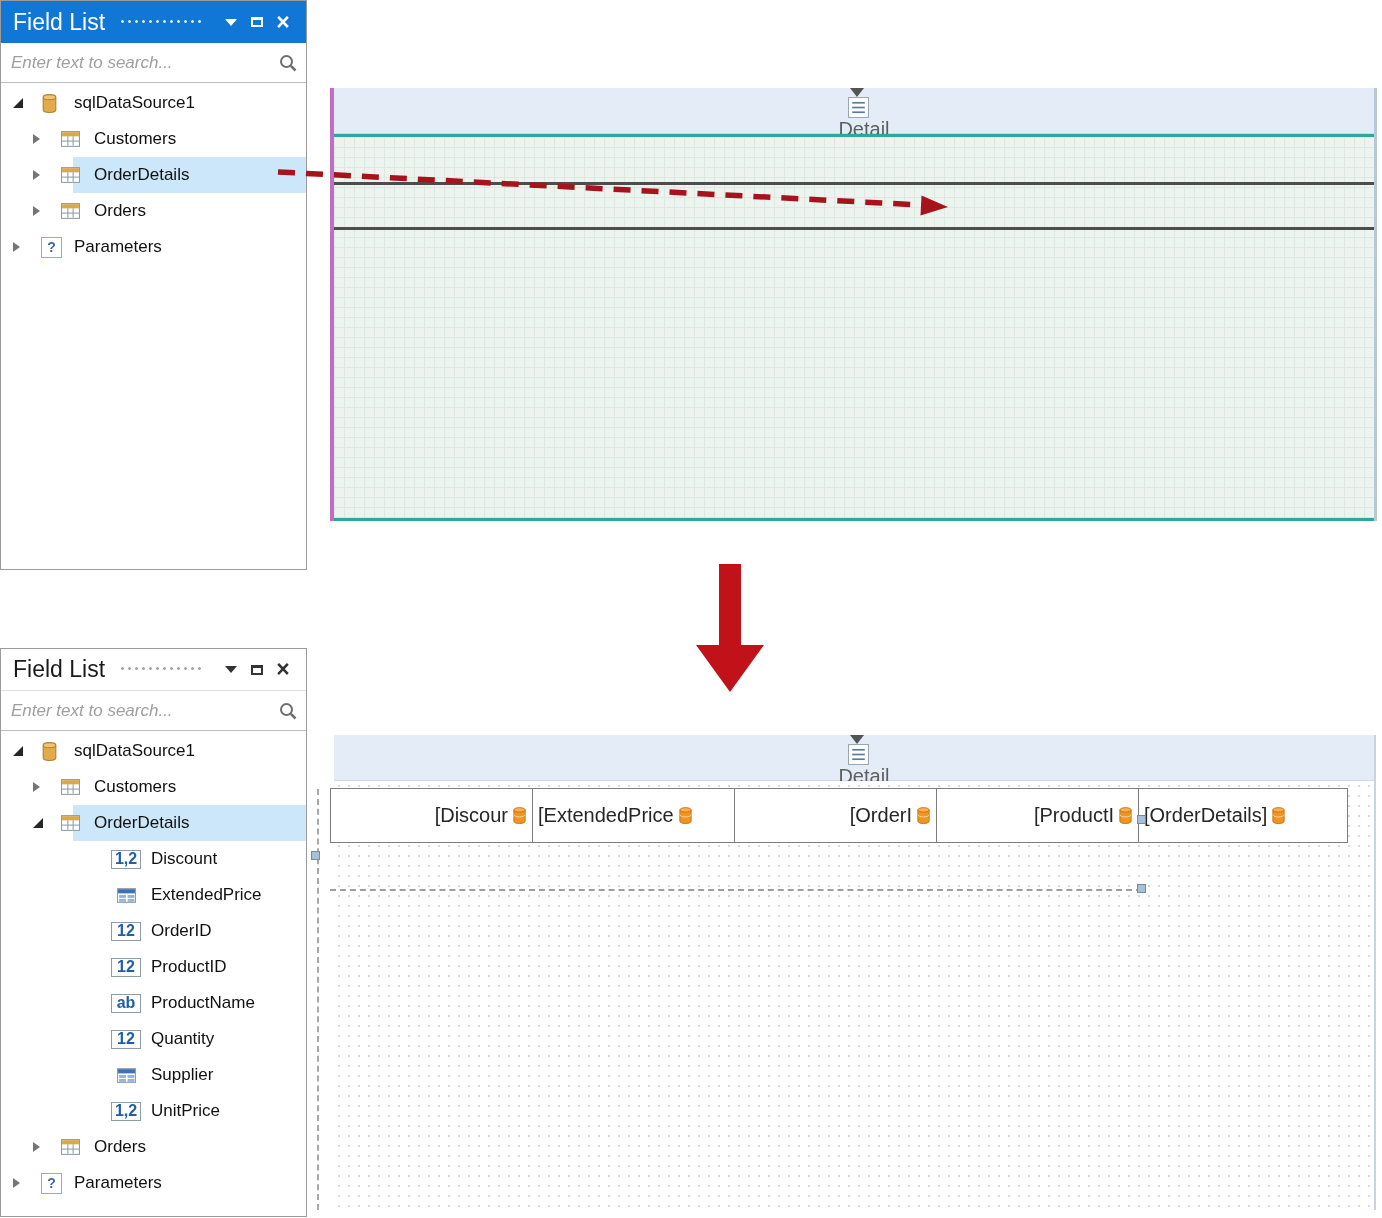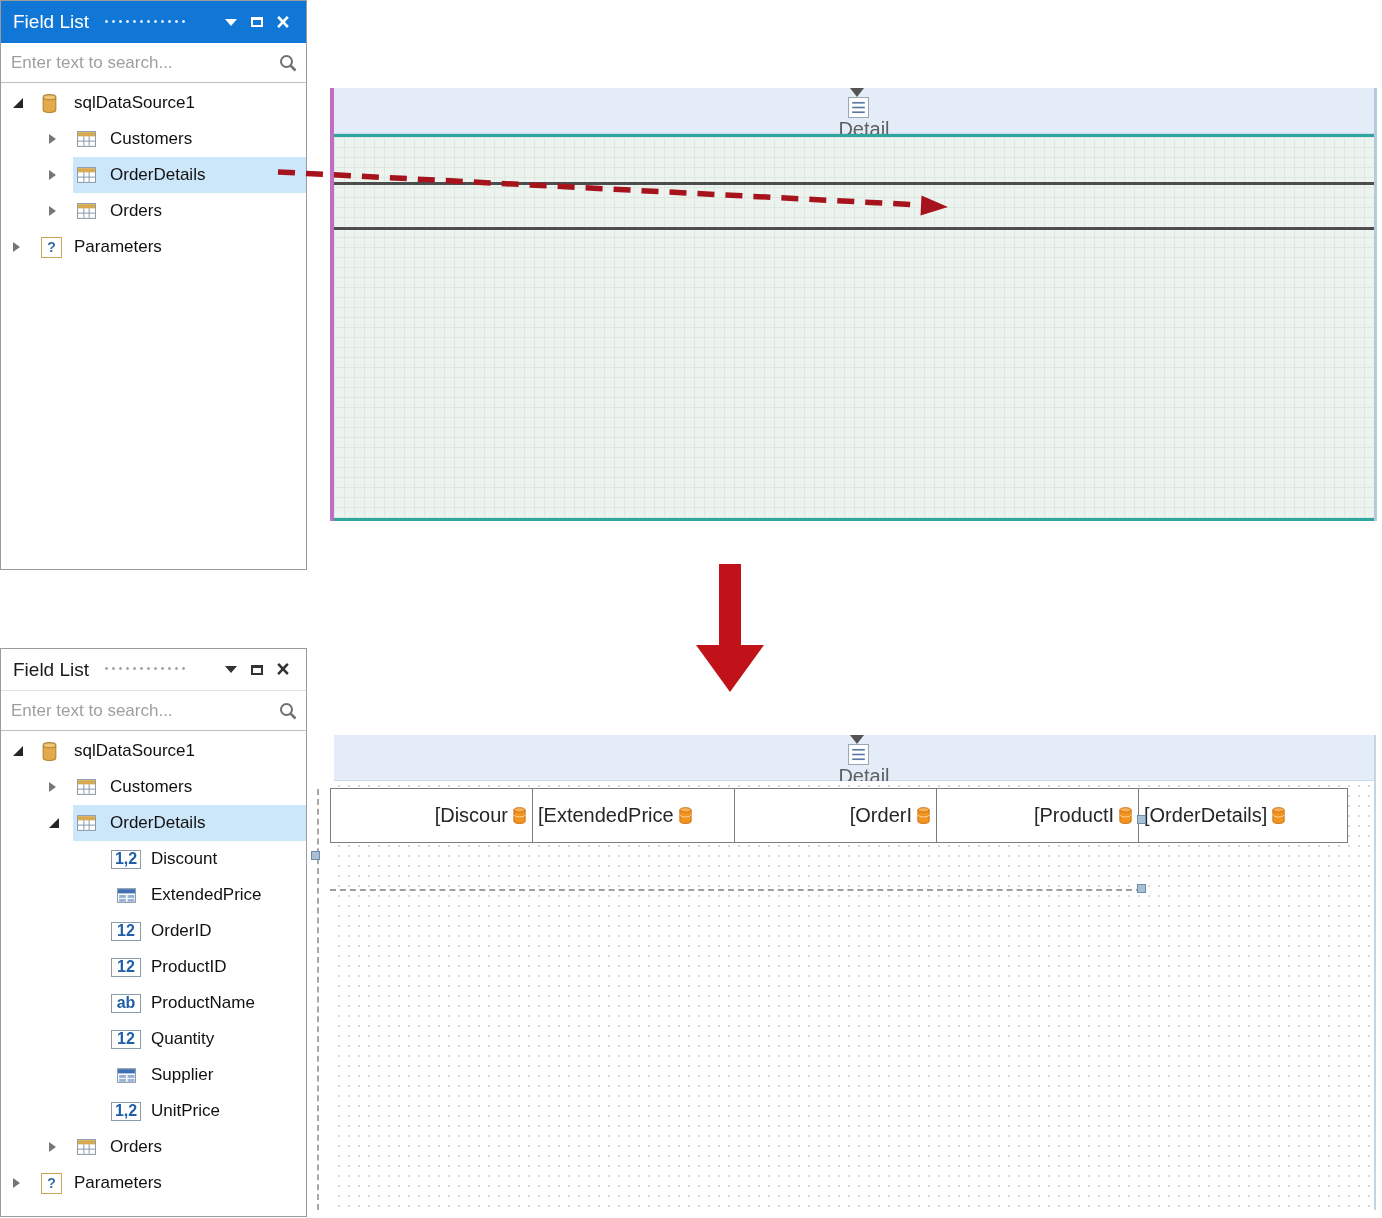--- a/index.html
+++ b/index.html
@@ -8,47 +8,47 @@
   .abs{position:absolute;}
 
   
   .panel{position:absolute;left:0;width:307px;background:#fff;border:1px solid #9b9b9b;box-sizing:border-box;}
   .panel.top-panel{top:0;height:570px;}
   .panel.bottom-panel{top:648px;height:569px;}
 
   .titlebar{height:42px;display:flex;align-items:center;padding:0 10px 0 12px;box-sizing:border-box;}
   .titlebar.active{background:#1177d7;color:#fff;}
   .titlebar.inactive{background:#ffffff;color:#1a1a1a;border-bottom:1px solid #e0e0e0;}
-  .tb-title{font-size:19px;white-space:nowrap;}
+  .tb-title{font-size:23px;white-space:nowrap;}
   .grip{width:86px;height:9px;margin-left:14px;flex:0 0 auto;}
   .grip.light{background:radial-gradient(circle,rgba(255,255,255,.85) 1.3px,transparent 1.5px);background-size:7px 7px;}
   .grip.dark{background:radial-gradient(circle,rgba(0,0,0,.35) 1.3px,transparent 1.5px);background-size:7px 7px;}
   .tb-spacer{flex:1;}
   .tb-btn{display:flex;align-items:center;justify-content:center;width:26px;height:26px;cursor:default;}
   .caret-down{width:0;height:0;border-left:6px solid transparent;border-right:6px solid transparent;}
   .caret-down.light{border-top:7px solid #fff;}
   .caret-down.dark{border-top:7px solid #333;}
   .max-box{width:12px;height:10px;box-sizing:border-box;}
   .max-box.light{border:2px solid #fff;border-top:3px solid #fff;}
   .max-box.dark{border:2px solid #333;border-top:3px solid #333;}
   .close-x{font-size:23px;line-height:1;font-weight:bold;}
   .titlebar.active .close-x{color:#fff;}
   .titlebar.inactive .close-x{color:#333;}
 
   .search{height:40px;display:flex;align-items:center;padding:0 8px 0 8px;border-bottom:1px solid #bdbdbd;box-sizing:border-box;}
-  .search-input{flex:1;border:none;outline:none;font-family:"Liberation Sans",sans-serif;font-size:17px;color:#404040;background:transparent;}
+  .search-input{flex:1;border:none;outline:none;font-family:"Liberation Sans",sans-serif;font-size:17px;color:#404040;background:transparent;font-style:italic;}
   .search-input::placeholder{color:#9f9f9f;}
   .mag{flex:0 0 auto;display:flex;align-items:center;}
 
   .tree{padding-top:2px;}
   .row{position:relative;height:36px;display:flex;align-items:center;font-size:17px;color:#111;cursor:default;}
   .row .selbg{position:absolute;left:72px;right:0;top:0;bottom:0;background:#cbe7f9;z-index:0;}
   .row > *{position:relative;z-index:1;}
   .lvl0{padding-left:12px;}
-  .lvl1{padding-left:48px;}
+  .lvl1{padding-left:32px;}
   .lvl2{padding-left:110px;}
   .expander{flex:0 0 28px;display:flex;align-items:center;}
   .exp-c{width:0;height:0;border-top:5px solid transparent;border-bottom:5px solid transparent;border-left:7px solid #767676;}
   .exp-e{width:0;height:0;border-bottom:10px solid #262626;border-left:10px solid transparent;}
   .ticon{flex:0 0 26px;display:flex;align-items:center;}
   .lbl{margin-left:7px;white-space:nowrap;}
   .fbox{min-width:30px;height:19px;box-sizing:border-box;border:1px solid #8c9cab;background:#fff;
         display:flex;align-items:center;justify-content:center;font-size:16px;font-weight:bold;color:#1f5fa8;padding:0 2px;}
   .fbox.gridic{border:none;background:transparent;}
   .qbox{width:21px;height:21px;box-sizing:border-box;border:1px solid #c9a659;background:#fff;

